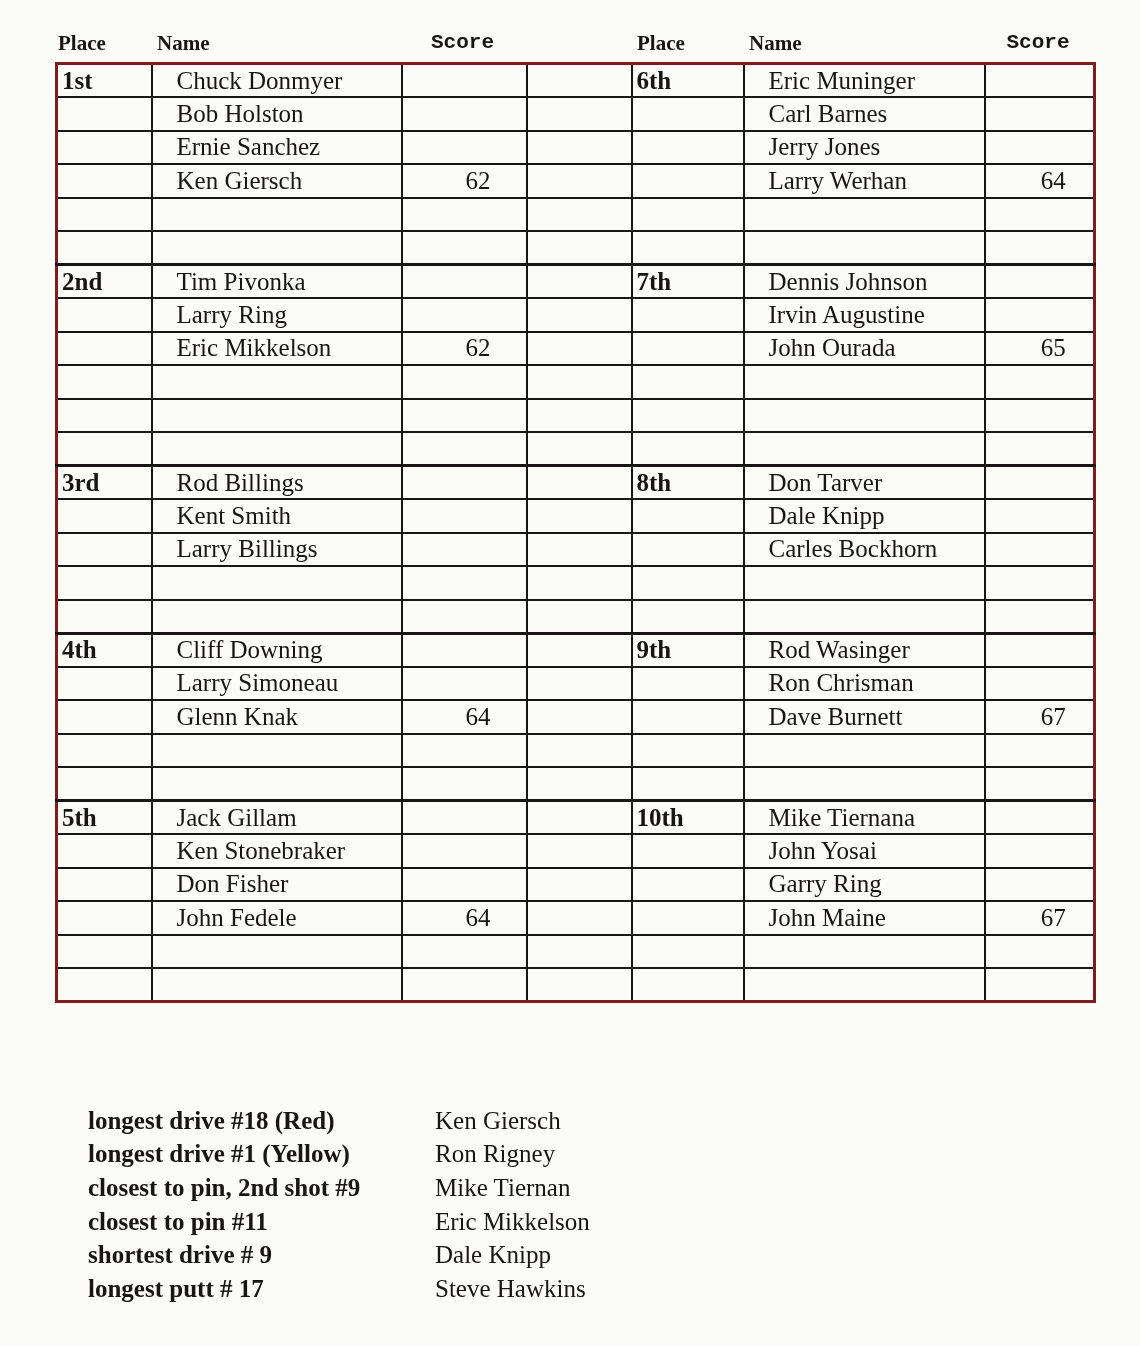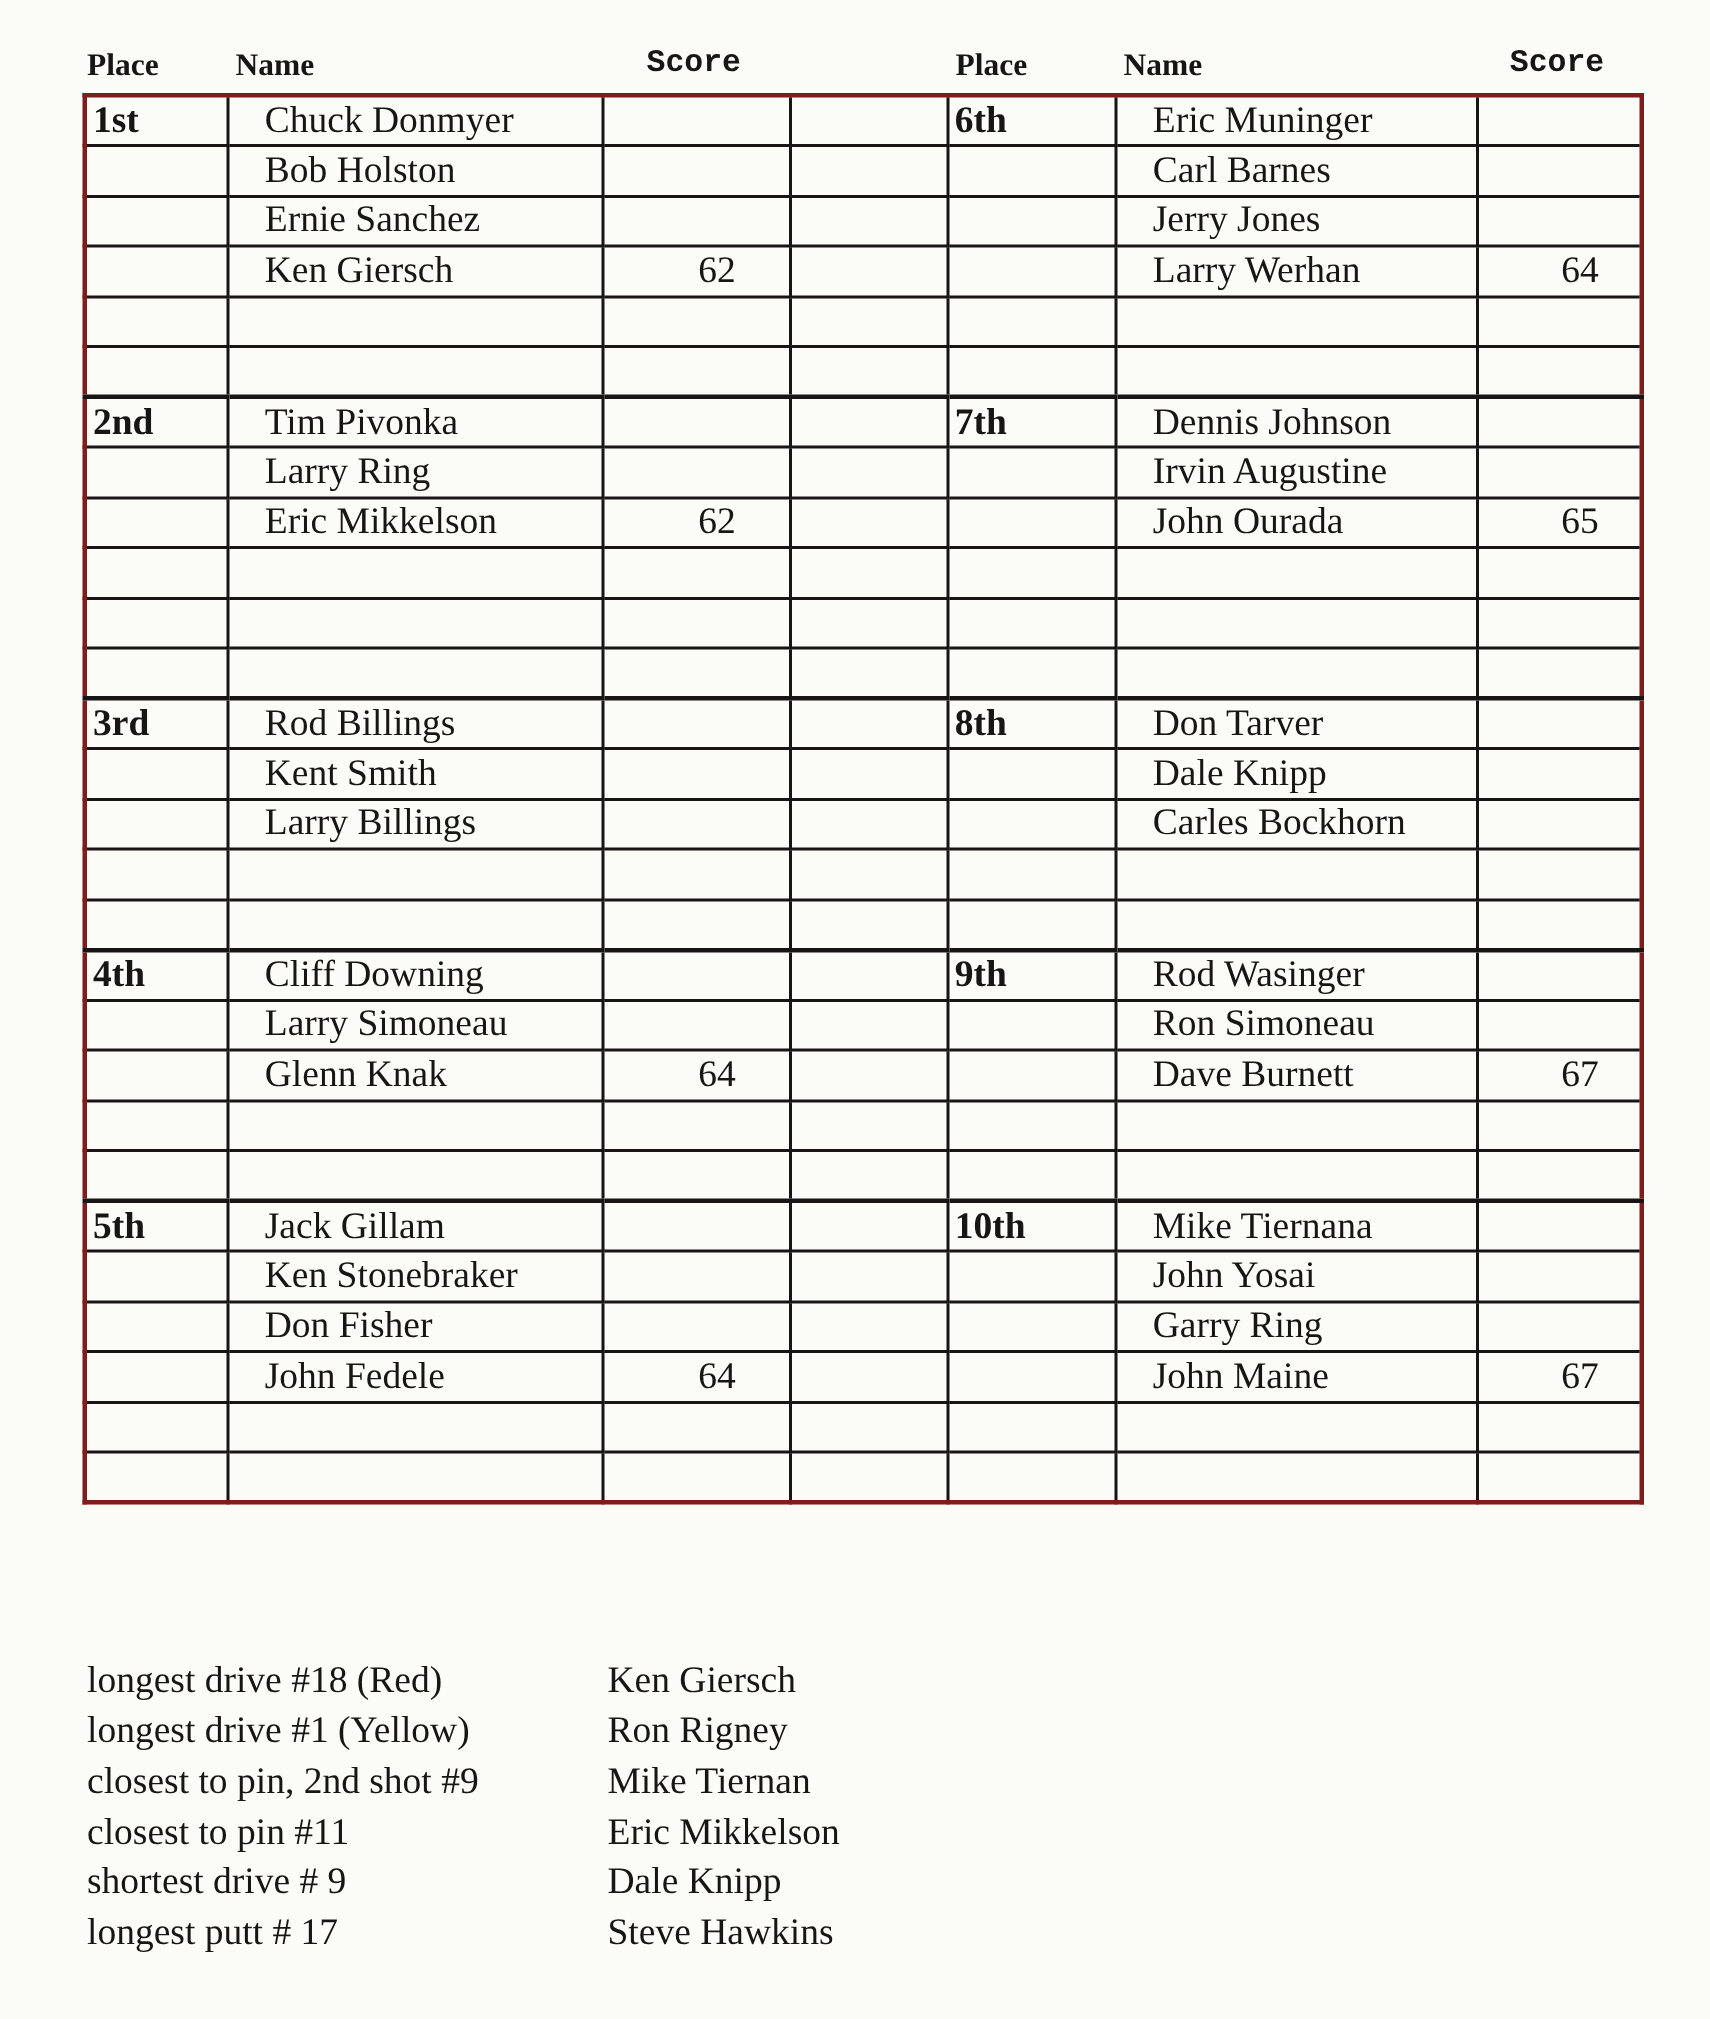--- a/index.html
+++ b/index.html
@@ -60,21 +60,21 @@
   tr.group-top td { border-top-width: 3px; }
 
   
   .awards {
     position: absolute;
     left: 58px;
     top: 1104px;
     font-size: 25px;
   }
   .award-row { display: flex; align-items: center; height: 33.6px; }
-  .award-label { font-weight: normal; width: 347px; white-space: nowrap; }
+  .award-label { font-weight: bold; width: 347px; white-space: nowrap; margin-left: 30px; }
   .award-winner { white-space: nowrap; }
 </style>
 </head>
 <body>
 
 <div class="col-headers">
   <span class="h w0 pad3">Place</span>
   <span class="h w1 pad6">Name</span>
   <span class="h w2 center">Score</span>
   <span class="h w3"></span>
@@ -255,21 +255,21 @@
         <td class="place">9th</td>
         <td class="name">Rod Wasinger</td>
         <td class="score"></td>
       </tr>
       <tr>
         <td class="place"></td>
         <td class="name">Larry Simoneau</td>
         <td class="score"></td>
         <td class="spacer"></td>
         <td class="place"></td>
-        <td class="name">Ron Simoneau</td>
+        <td class="name">Ron Chrisman</td>
         <td class="score"></td>
       </tr>
       <tr>
         <td class="place"></td>
         <td class="name">Glenn Knak</td>
         <td class="score">64</td>
         <td class="spacer"></td>
         <td class="place"></td>
         <td class="name">Dave Burnett</td>
         <td class="score">67</td>

